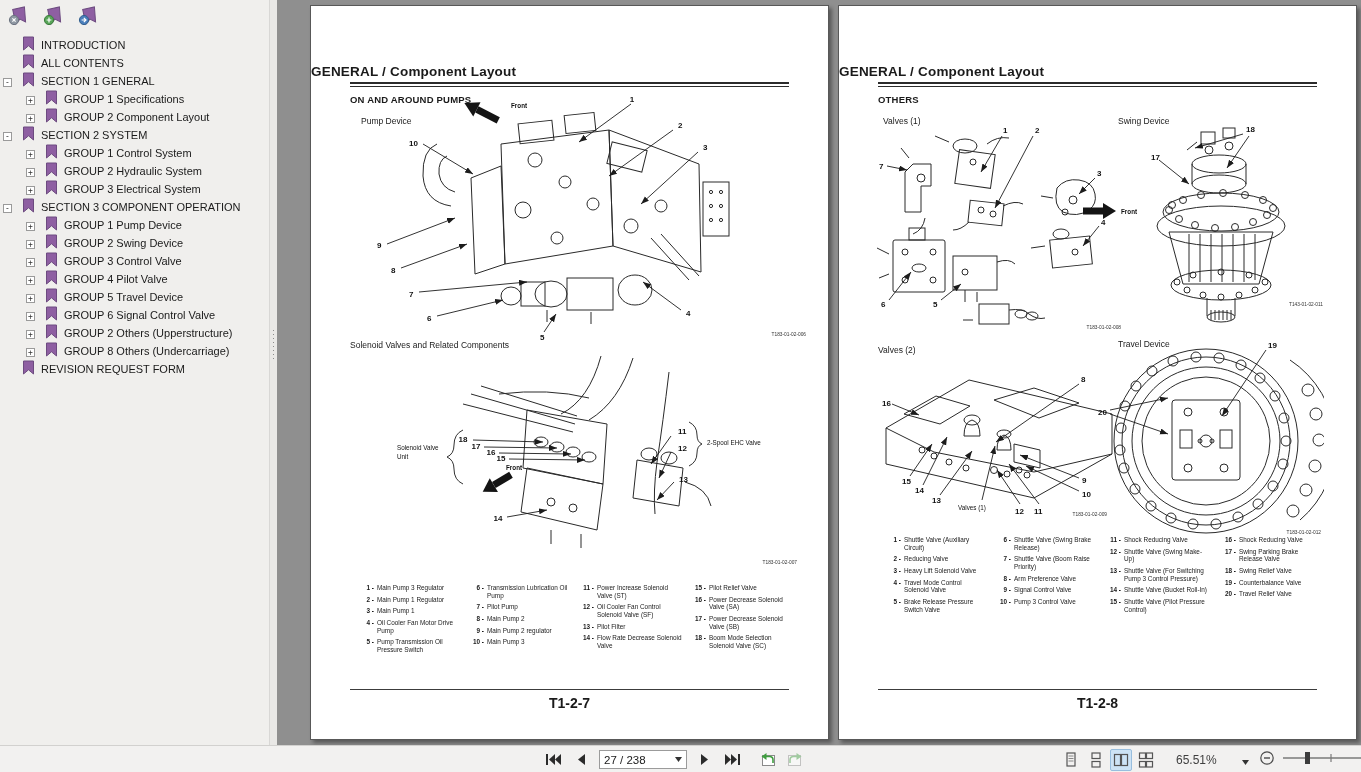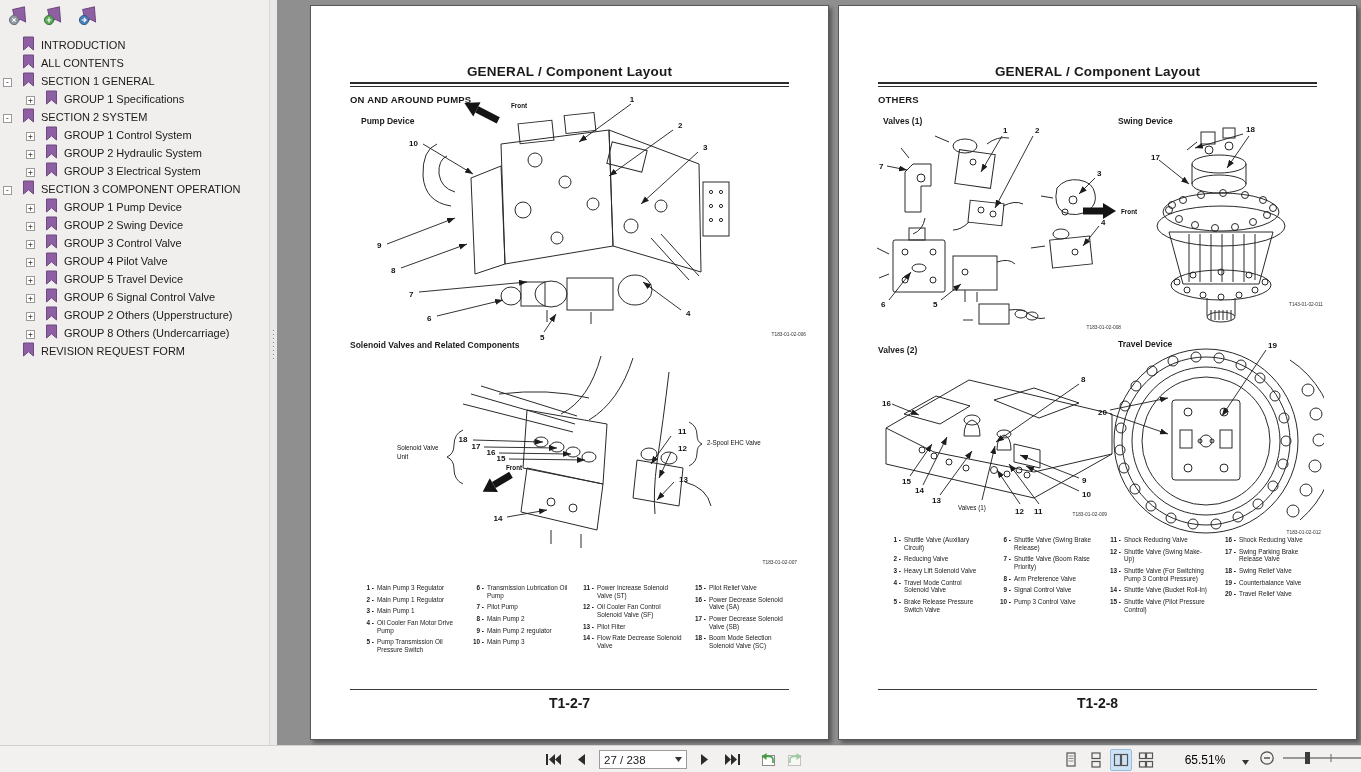--- a/index.html
+++ b/index.html
@@ -23,24 +23,24 @@
 .bm-row.lvl1{padding-left:26px}
 .bm-row .flag{margin:0 6px 0 10px;flex:0 0 13px;height:15px}
 
 .splitter{position:absolute;left:270px;top:0;width:7px;height:745px;background:#e9e8e6}
 .splitter .grip{position:absolute;left:3px;top:330px;width:1px;height:30px;background:repeating-linear-gradient(#8a8a8a 0 1px,transparent 1px 4px)}
 
 .docarea{position:absolute;left:277px;top:0;width:1084px;height:745px;background:#8f8f8f}
 .page{position:absolute;top:5px;width:519px;height:735px;background:#fff;border:1px solid #585858;box-shadow:3px 3px 4px rgba(0,0,0,.38)}
 .page.pleft{left:33px}
 .page.pright{left:561px}
-.pg-title{position:absolute;top:58px;left:0;width:100%;text-align:center;font-weight:bold;font-size:13.5px;letter-spacing:.2px}
+.pg-title{position:absolute;top:58px;left:0;width:100%;text-align:left;font-weight:bold;font-size:13.5px;letter-spacing:.2px}
 .pg-rule{position:absolute;top:76px;left:39px;right:39px;height:5px;border-top:2px solid #2b2b2b;border-bottom:1px solid #2b2b2b}
 .sec-head{position:absolute;left:39px;top:88px;font-weight:bold;font-size:9.5px;letter-spacing:.2px}
-.fig-title{position:absolute;font-weight:bold;font-size:8.5px}
+.fig-title{position:absolute;font-weight:normal;font-size:8.5px}
 .parts{position:absolute;display:grid;align-items:start}
 .pleft .parts{top:578px;left:48px;grid-template-columns:101px 101px 103px 97px;column-gap:9px}
 .pright .parts{top:530px;left:47px;grid-template-columns:101px 101px 106px 95px;column-gap:9px}
 .pcol{display:flex;flex-direction:column;gap:4px}
 .prow{display:flex;font-size:6.4px;line-height:1.2}
 .pnum{flex:0 0 15px;text-align:right;margin-right:3px;font-weight:bold}
 .ptext{flex:1}
 .foot-rule{position:absolute;top:683px;left:39px;right:39px;border-top:1.5px solid #3c3c3c}
 .pg-footer{position:absolute;top:689px;left:0;width:100%;text-align:center;font-weight:bold;font-size:14px}
 .fig{position:absolute}
@@ -55,21 +55,21 @@
 svg .barrow{fill:#141414;stroke:none}
 
 .statusbar{position:absolute;left:0;top:745px;width:1361px;height:27px;background:#f2f1f0;border-top:1px solid #d2d1cf}
 .nav-cluster{position:absolute;left:543px;top:0;height:27px;display:flex;align-items:center;gap:8px}
 .zoom-cluster{position:absolute;left:1060px;top:0;height:27px;display:flex;align-items:center}
 .sbtn{display:flex;align-items:center;justify-content:center;width:20px;height:20px}
 .pagebox{width:88px;height:19px;background:#fff;border:1px solid #9b9b9b;display:flex;align-items:center;padding:8px 4px;font-size:11.5px}
 .pagebox .pval{flex:1}
 .layout-btn{width:22px;height:22px;display:flex;align-items:center;justify-content:center;border:1px solid transparent;border-radius:2px;margin-right:3px}
 .layout-btn.sel{background:#cde3f5;border-color:#98bede}
-.zoom-val{margin-left:16px;width:58px;text-align:center;font-size:12px;color:#000000}
+.zoom-val{margin-left:16px;width:58px;text-align:left;font-size:12px;color:#404040}
 .zoom-caret{margin-left:8px}
 .zoom-minus{margin-left:10px}
 .slider{margin-left:8px}
 </style>
 </head>
 <body>
 
 <svg width="0" height="0" style="position:absolute">
   <defs>
     <marker id="ah" markerUnits="userSpaceOnUse" markerWidth="9" markerHeight="7" refX="8" refY="3" orient="auto">
@@ -137,20 +137,29 @@
       <div class="bm-row lvl1">
         <span class="exp plus"></span>
         <span class="flag">
           <svg width="13" height="15" viewBox="0 0 13 15">
             <path d="M1.5,1 h10 v13 l-5,-4.2 -5,4.2 z" fill="#8e5fa2" stroke="#6d4b80" stroke-width="1"></path>
           </svg>
         </span>
         <span class="bm-label">GROUP 1 Specifications</span>
       </div>
 
+      <div class="bm-row lvl1">
+        <span class="exp plus"></span>
+        <span class="flag">
+          <svg width="13" height="15" viewBox="0 0 13 15">
+            <path d="M1.5,1 h10 v13 l-5,-4.2 -5,4.2 z" fill="#8e5fa2" stroke="#6d4b80" stroke-width="1"></path>
+          </svg>
+        </span>
+        <span class="bm-label">GROUP 2 Component Layout</span>
+      </div>
 
       <div class="bm-row lvl0">
         <span class="exp minus"></span>
         <span class="flag">
           <svg width="13" height="15" viewBox="0 0 13 15">
             <path d="M1.5,1 h10 v13 l-5,-4.2 -5,4.2 z" fill="#8e5fa2" stroke="#6d4b80" stroke-width="1"></path>
           </svg>
         </span>
         <span class="bm-label">SECTION 2 SYSTEM</span>
       </div>

